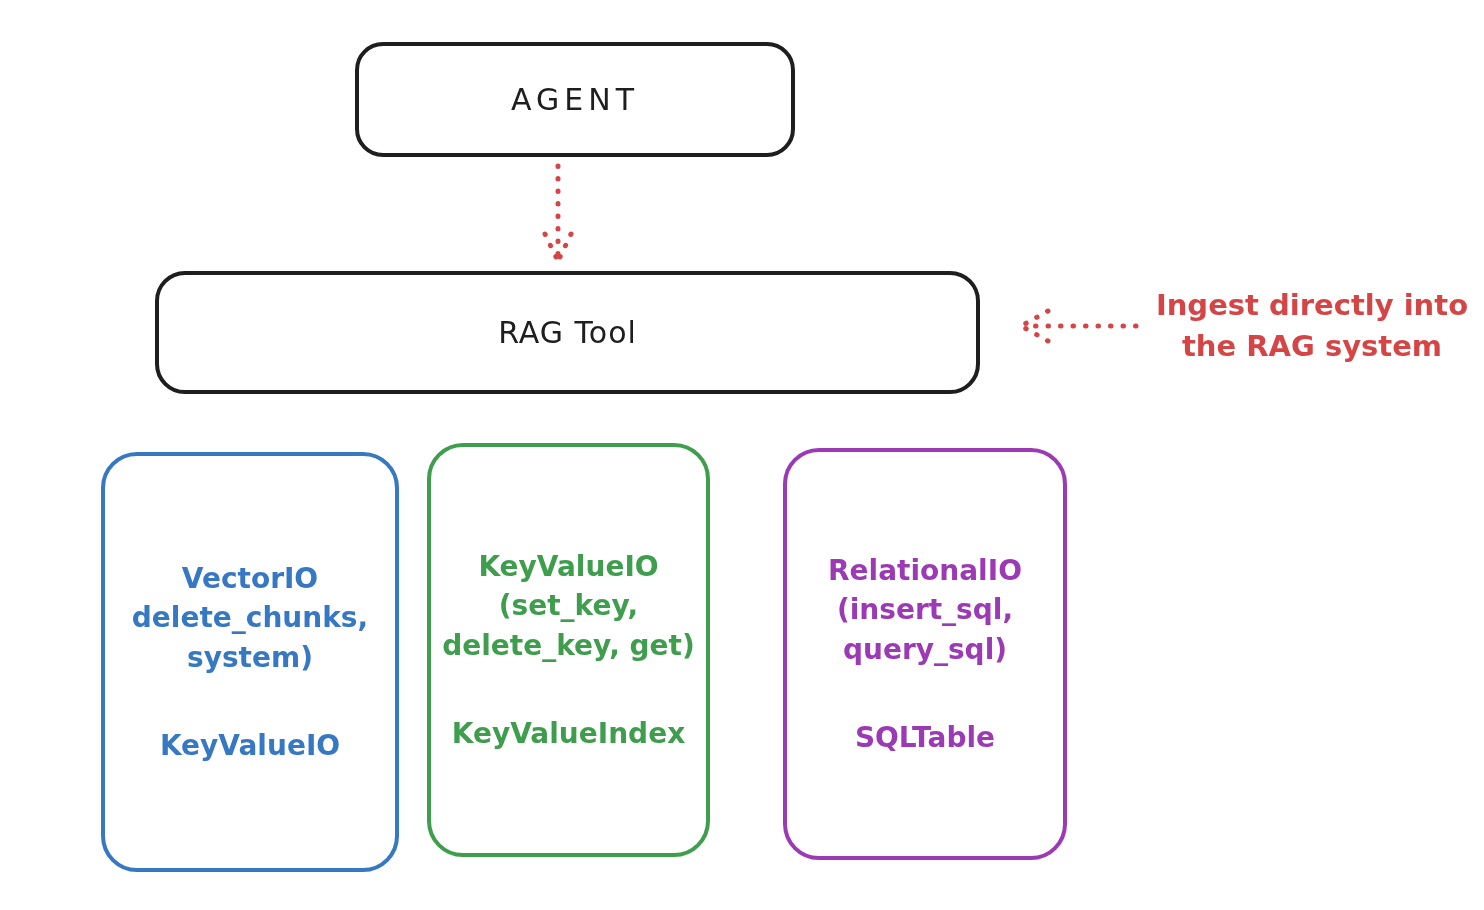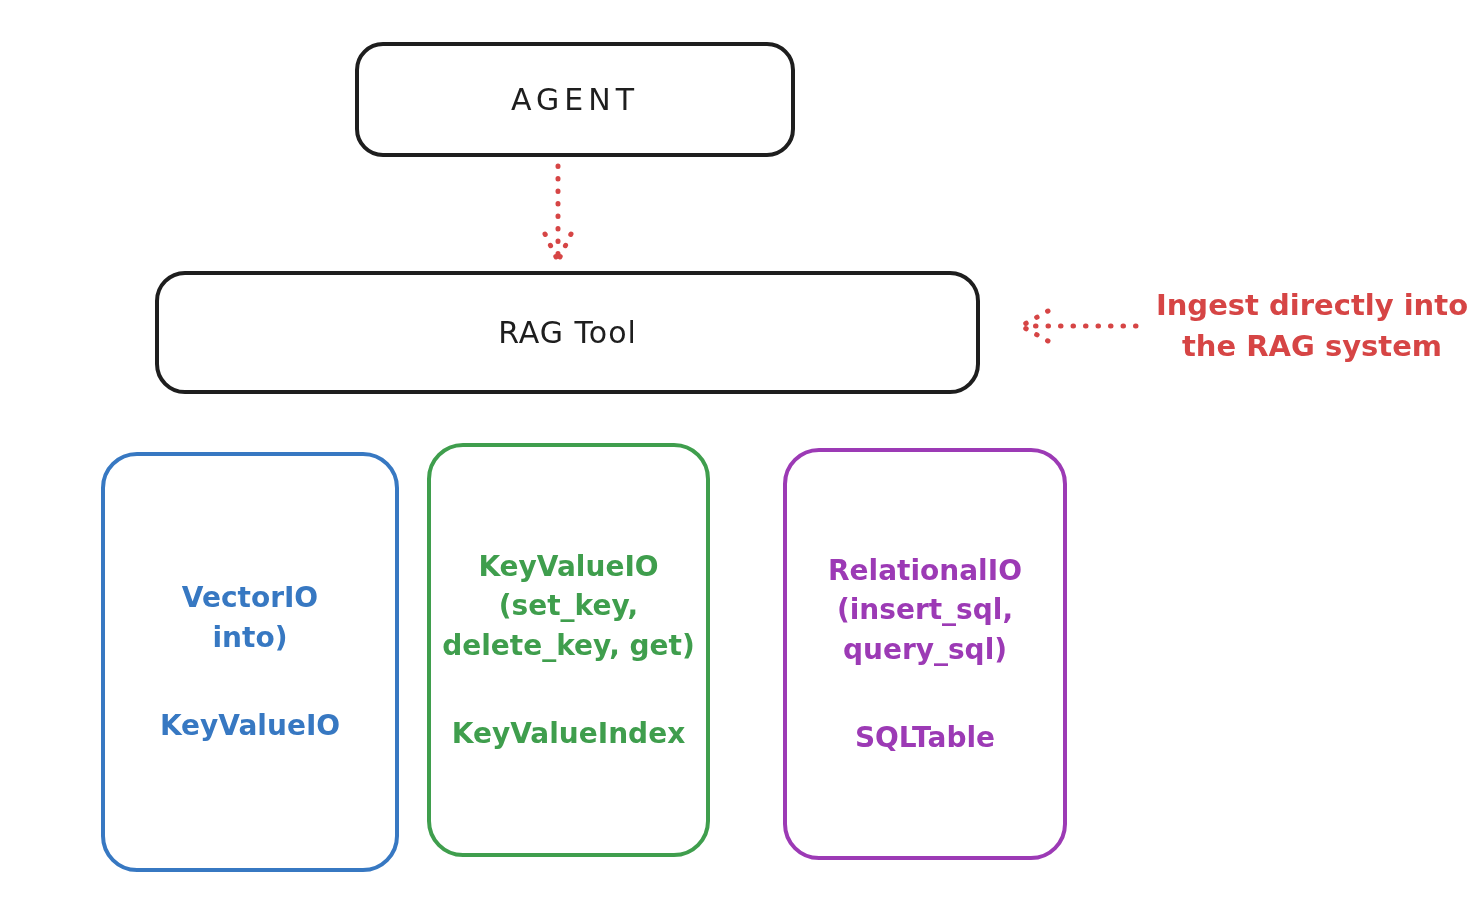--- a/index.html
+++ b/index.html
@@ -131,21 +131,22 @@
     </svg>
   </div>
 
   <div class="annotation">
     <div>Ingest directly into</div>
     <div>the RAG system</div>
   </div>
 
   <div class="sketch-box io-box box-vector">
     <div>VectorIO</div>
-    <div>into)</div>
+    <div>delete_chunks,</div>
+    <div>system)</div>
     <div class="index-name">KeyValueIO</div>
   </div>
 
   <div class="sketch-box io-box box-keyvalue">
     <div>KeyValueIO</div>
     <div>(set_key,</div>
     <div>delete_key, get)</div>
     <div class="index-name">KeyValueIndex</div>
   </div>
 

